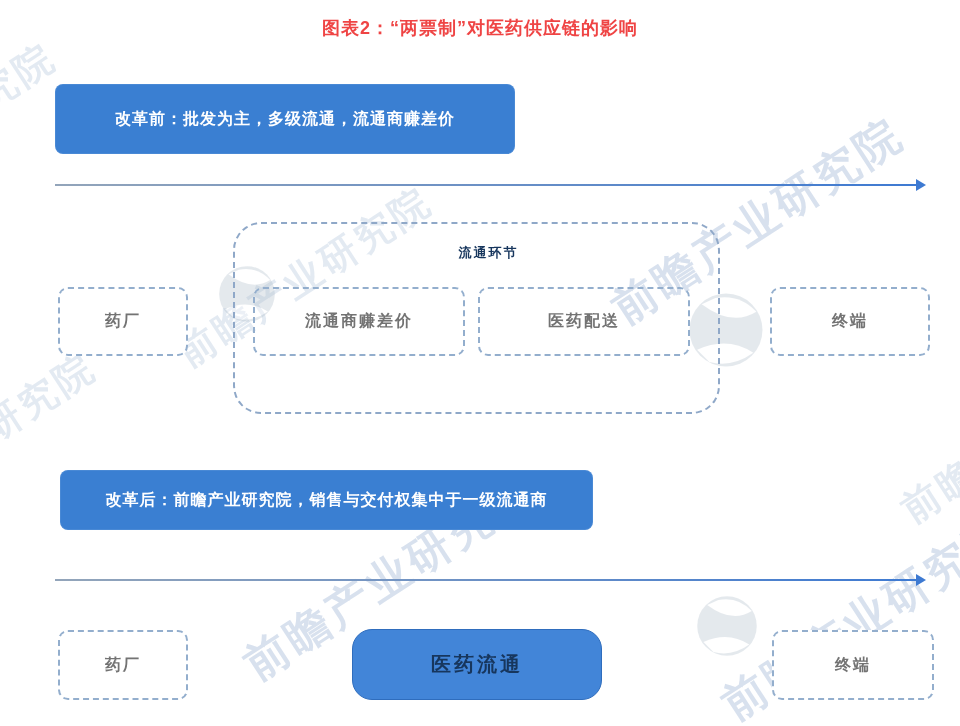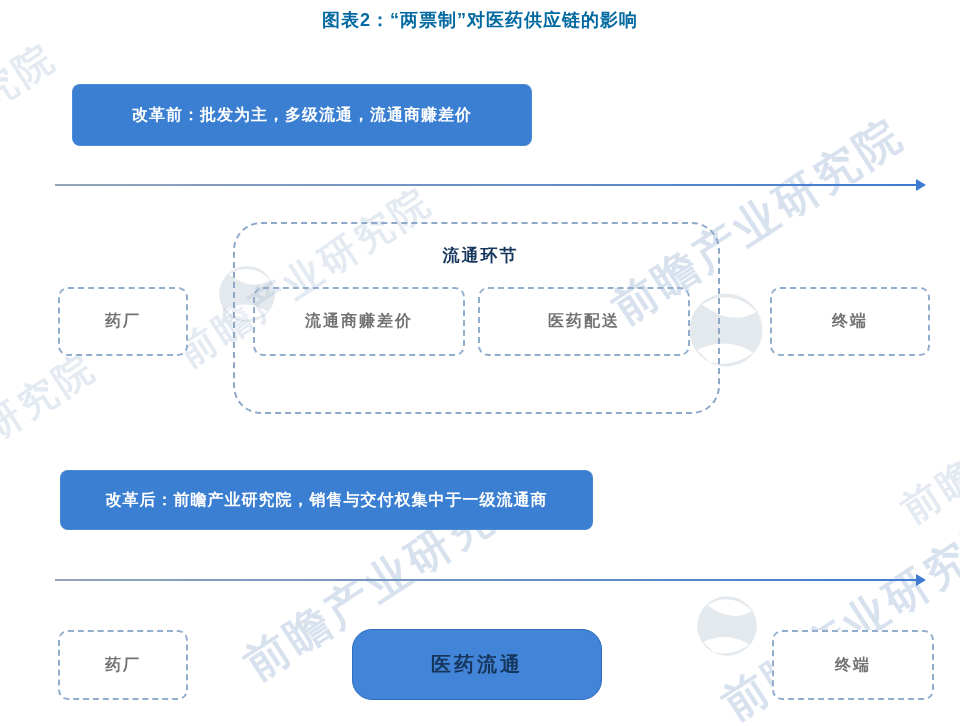--- a/index.html
+++ b/index.html
@@ -1,30 +1,30 @@
 <!DOCTYPE html>
 <html><head>
 <meta charset="utf-8">
 <style>
   html,body{margin:0;padding:0;background:#fff;}
   .page{
     position:relative;width:960px;height:726px;background:#ffffff;
     font-family:"Liberation Sans","DejaVu Sans",sans-serif;overflow:hidden;
   }
   .title{
-    position:absolute;top:8px;left:0;width:100%;text-align:center;
-    font-size:18px;font-weight:bold;color:#0369a1;letter-spacing:1px;
+    position:absolute;top:16px;left:0;width:100%;text-align:center;
+    font-size:18px;font-weight:bold;color:#ef4444;letter-spacing:1px;
   }
   .banner{
     position:absolute;background:#3a7fd2;border-radius:8px;
     color:#ffffff;font-weight:bold;font-size:16px;letter-spacing:1px;
     display:flex;align-items:center;justify-content:center;text-align:center;
     box-shadow:inset 0 0 0 1px rgba(255,255,255,.08);
   }
-  .banner1{left:72px;top:84px;width:460px;height:62px;}
+  .banner1{left:55px;top:84px;width:460px;height:70px;}
   .banner2{left:60px;top:470px;width:533px;height:60px;}
   .arrow{position:absolute;left:55px;width:862px;height:2px;
     background:linear-gradient(90deg,#93a5ba 0%,#6f92c4 45%,#3e7ad2 100%);}
   .arrow1{top:184px;}
   .arrow2{top:579px;}
   .arrow-head{position:absolute;right:-9px;top:-5px;width:0;height:0;
     border-left:10px solid #3e7ad2;border-top:6px solid transparent;border-bottom:6px solid transparent;}
   .node{
     position:absolute;border:2px dashed #93aecd;border-radius:10px;background:#fff;
     display:flex;align-items:center;justify-content:center;
@@ -34,22 +34,22 @@
   .agent{left:253px;top:287px;width:208px;height:65px;background:transparent;}
   .delivery{left:478px;top:287px;width:208px;height:65px;background:transparent;}
   .terminal1{left:770px;top:287px;width:156px;height:65px;}
   .factory2{left:58px;top:630px;width:126px;height:66px;}
   .terminal2{left:772px;top:630px;width:158px;height:66px;}
   .flow-container{
     position:absolute;left:233px;top:222px;width:483px;height:188px;
     border:2px dashed #8fa8c8;border-radius:28px;background:transparent;
   }
   .flow-label{
-    position:absolute;left:4px;top:20px;width:100%;text-align:center;
-    font-size:17px;font-weight:bold;color:#17365d;letter-spacing:2px;
+    position:absolute;left:12px;top:20px;width:100%;text-align:center;
+    font-size:13px;font-weight:bold;color:#17365d;letter-spacing:2px;
   }
   .solid-node{
     position:absolute;left:352px;top:629px;width:248px;height:69px;
     background:#4285d8;border-radius:20px;border:1px solid #2f6dbd;
     display:flex;align-items:center;justify-content:center;
     font-size:20px;font-weight:bold;color:#17365d;letter-spacing:3px;
   }
   .wm{
     position:absolute;white-space:nowrap;font-weight:bold;
     color:rgba(140,168,204,0.34);transform:rotate(-33deg);

